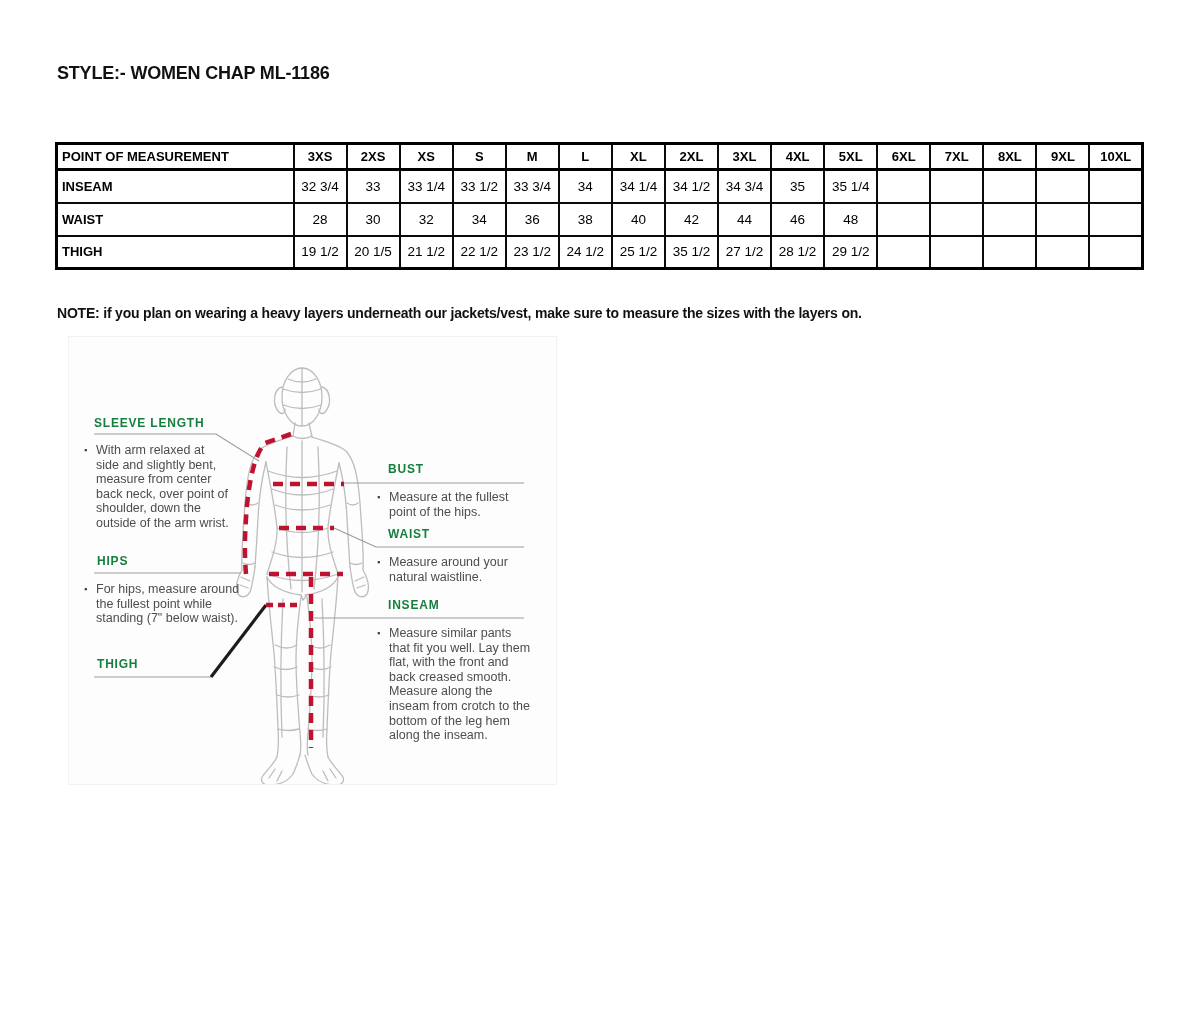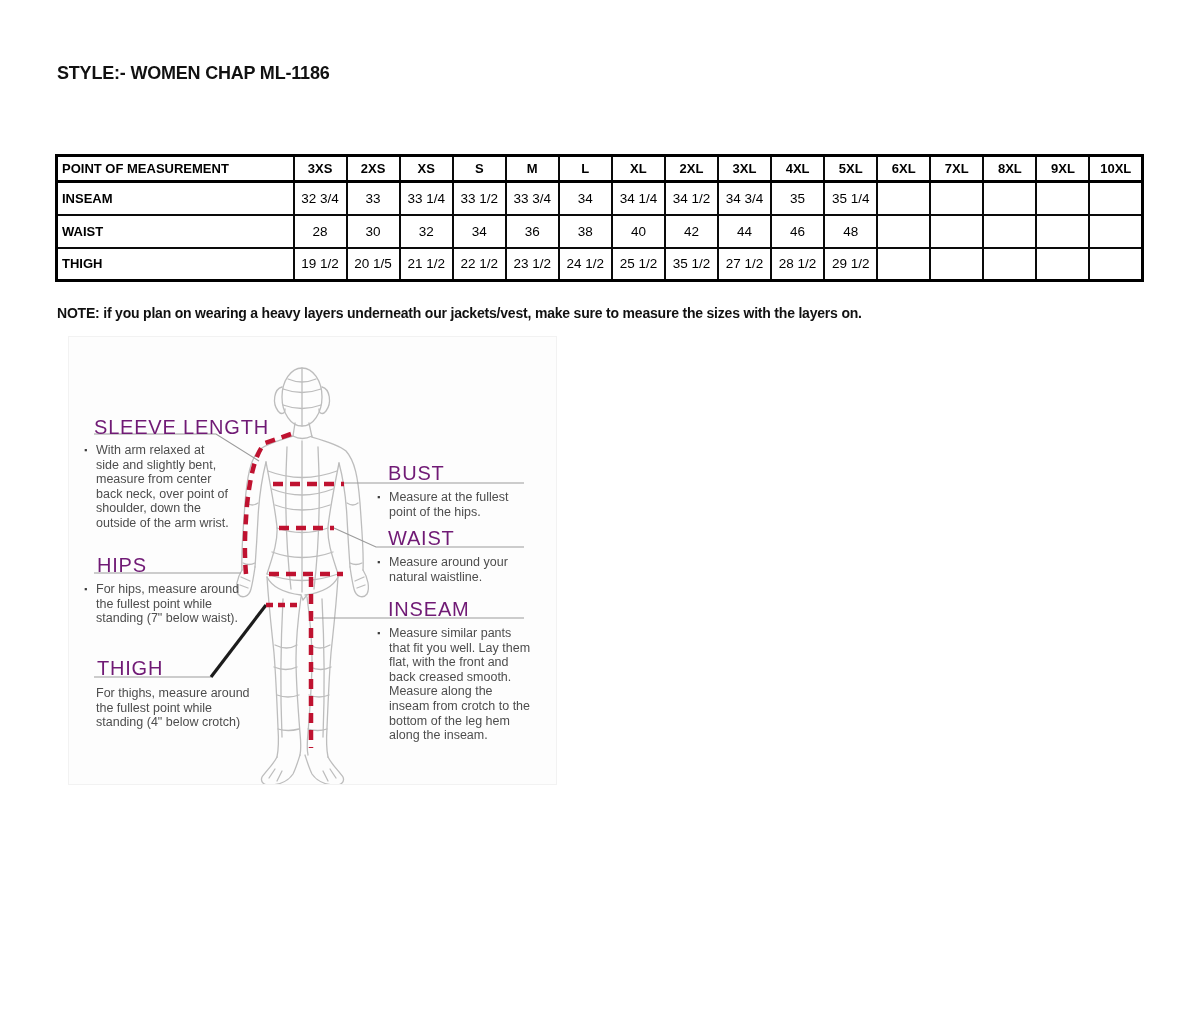--- a/index.html
+++ b/index.html
@@ -5,21 +5,21 @@
   html,body{margin:0;padding:0;}
   body{
     width:1200px;height:1026px;position:relative;background:#ffffff;
     font-family:"Liberation Sans",sans-serif;color:#000;overflow:hidden;
   }
   .title{
     position:absolute;left:57px;top:63px;font-size:18px;font-weight:bold;
     letter-spacing:-0.2px;color:#111;
   }
   .size-table{
-    position:absolute;left:55px;top:154px;width:1089px;
+    position:absolute;left:55px;top:142px;width:1089px;
     border-collapse:collapse;table-layout:fixed;border:3px solid #000;
   }
   .size-table th,.size-table td{
     border:2px solid #0a0a0a;padding:0 4px;overflow:hidden;white-space:nowrap;
   }
   .size-table thead th{border-bottom:3px solid #000;}
   .size-table thead tr{height:26px;}
   .size-table tbody tr{height:33px;}
   .col-head{font-size:13px;font-weight:bold;}
   .row-label{font-size:13px;font-weight:bold;text-align:left;}
@@ -27,22 +27,22 @@
   .note{
     position:absolute;left:57px;top:305px;font-size:14px;font-weight:bold;
     letter-spacing:-0.2px;color:#111;width:1000px;
   }
   .diagram{
     position:absolute;left:68px;top:336px;width:487px;height:447px;
     background:#fdfdfd;border:1px solid #f2f2f2;
   }
   .diagram svg{position:absolute;left:0;top:0;}
   .dg-head{
-    position:absolute;font-size:20px;letter-spacing:0.8px;color:#701a75;
-    font-weight:normal;white-space:nowrap;
+    position:absolute;font-size:12px;letter-spacing:0.8px;color:#15803d;
+    font-weight:bold;white-space:nowrap;
   }
   .dg-text{
     position:absolute;font-size:12.5px;line-height:14.6px;color:#4d4d4d;
     display:flex;align-items:flex-start;
   }
   .bullet{
     flex:0 0 12px;font-size:9px;line-height:15px;color:#3a3a3a;
   }
   .dg-body{flex:1;}
 </style>
@@ -235,23 +235,20 @@
     <span class="dg-body">With arm relaxed at side and slightly bent, measure from center back neck, over point of shoulder, down the outside of the arm wrist.</span>
   </div>
 
   <div class="dg-head" style="left:28px;top:217px;">HIPS</div>
   <div class="dg-text" style="left:15px;top:245px;width:160px;">
     <span class="bullet">▪</span>
     <span class="dg-body">For hips, measure around the fullest point while standing (7" below waist).</span>
   </div>
 
   <div class="dg-head" style="left:28px;top:320px;">THIGH</div>
-  <div class="dg-text" style="left:27px;top:349px;width:155px;">
-    <span class="dg-body">For thighs, measure around the fullest point while standing (4" below crotch)</span>
-  </div>
 
   <div class="dg-head" style="left:319px;top:125px;">BUST</div>
   <div class="dg-text" style="left:308px;top:153px;width:150px;">
     <span class="bullet">▪</span>
     <span class="dg-body">Measure at the fullest point of the hips.</span>
   </div>
 
   <div class="dg-head" style="left:319px;top:190px;">WAIST</div>
   <div class="dg-text" style="left:308px;top:218px;width:150px;">
     <span class="bullet">▪</span>

